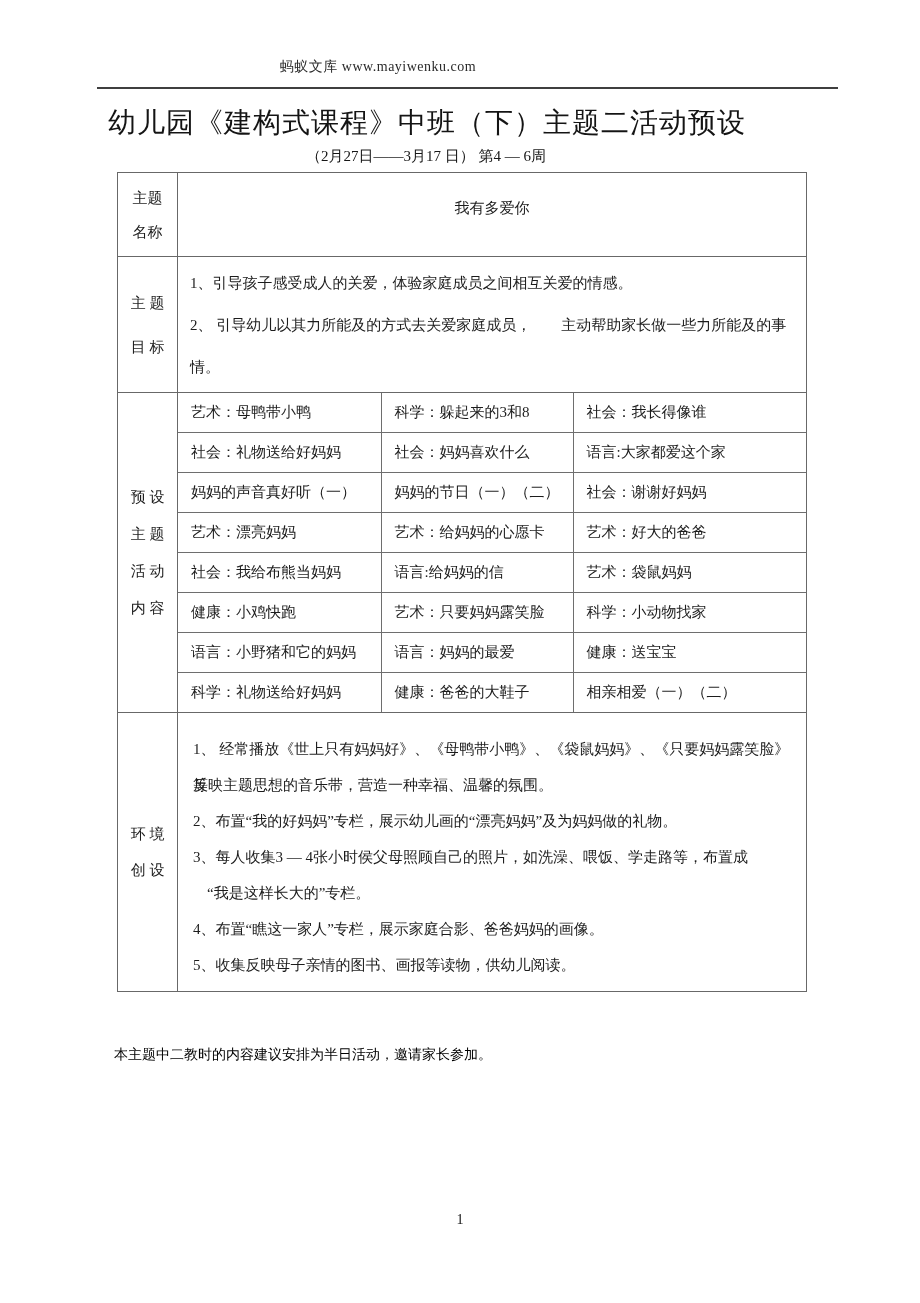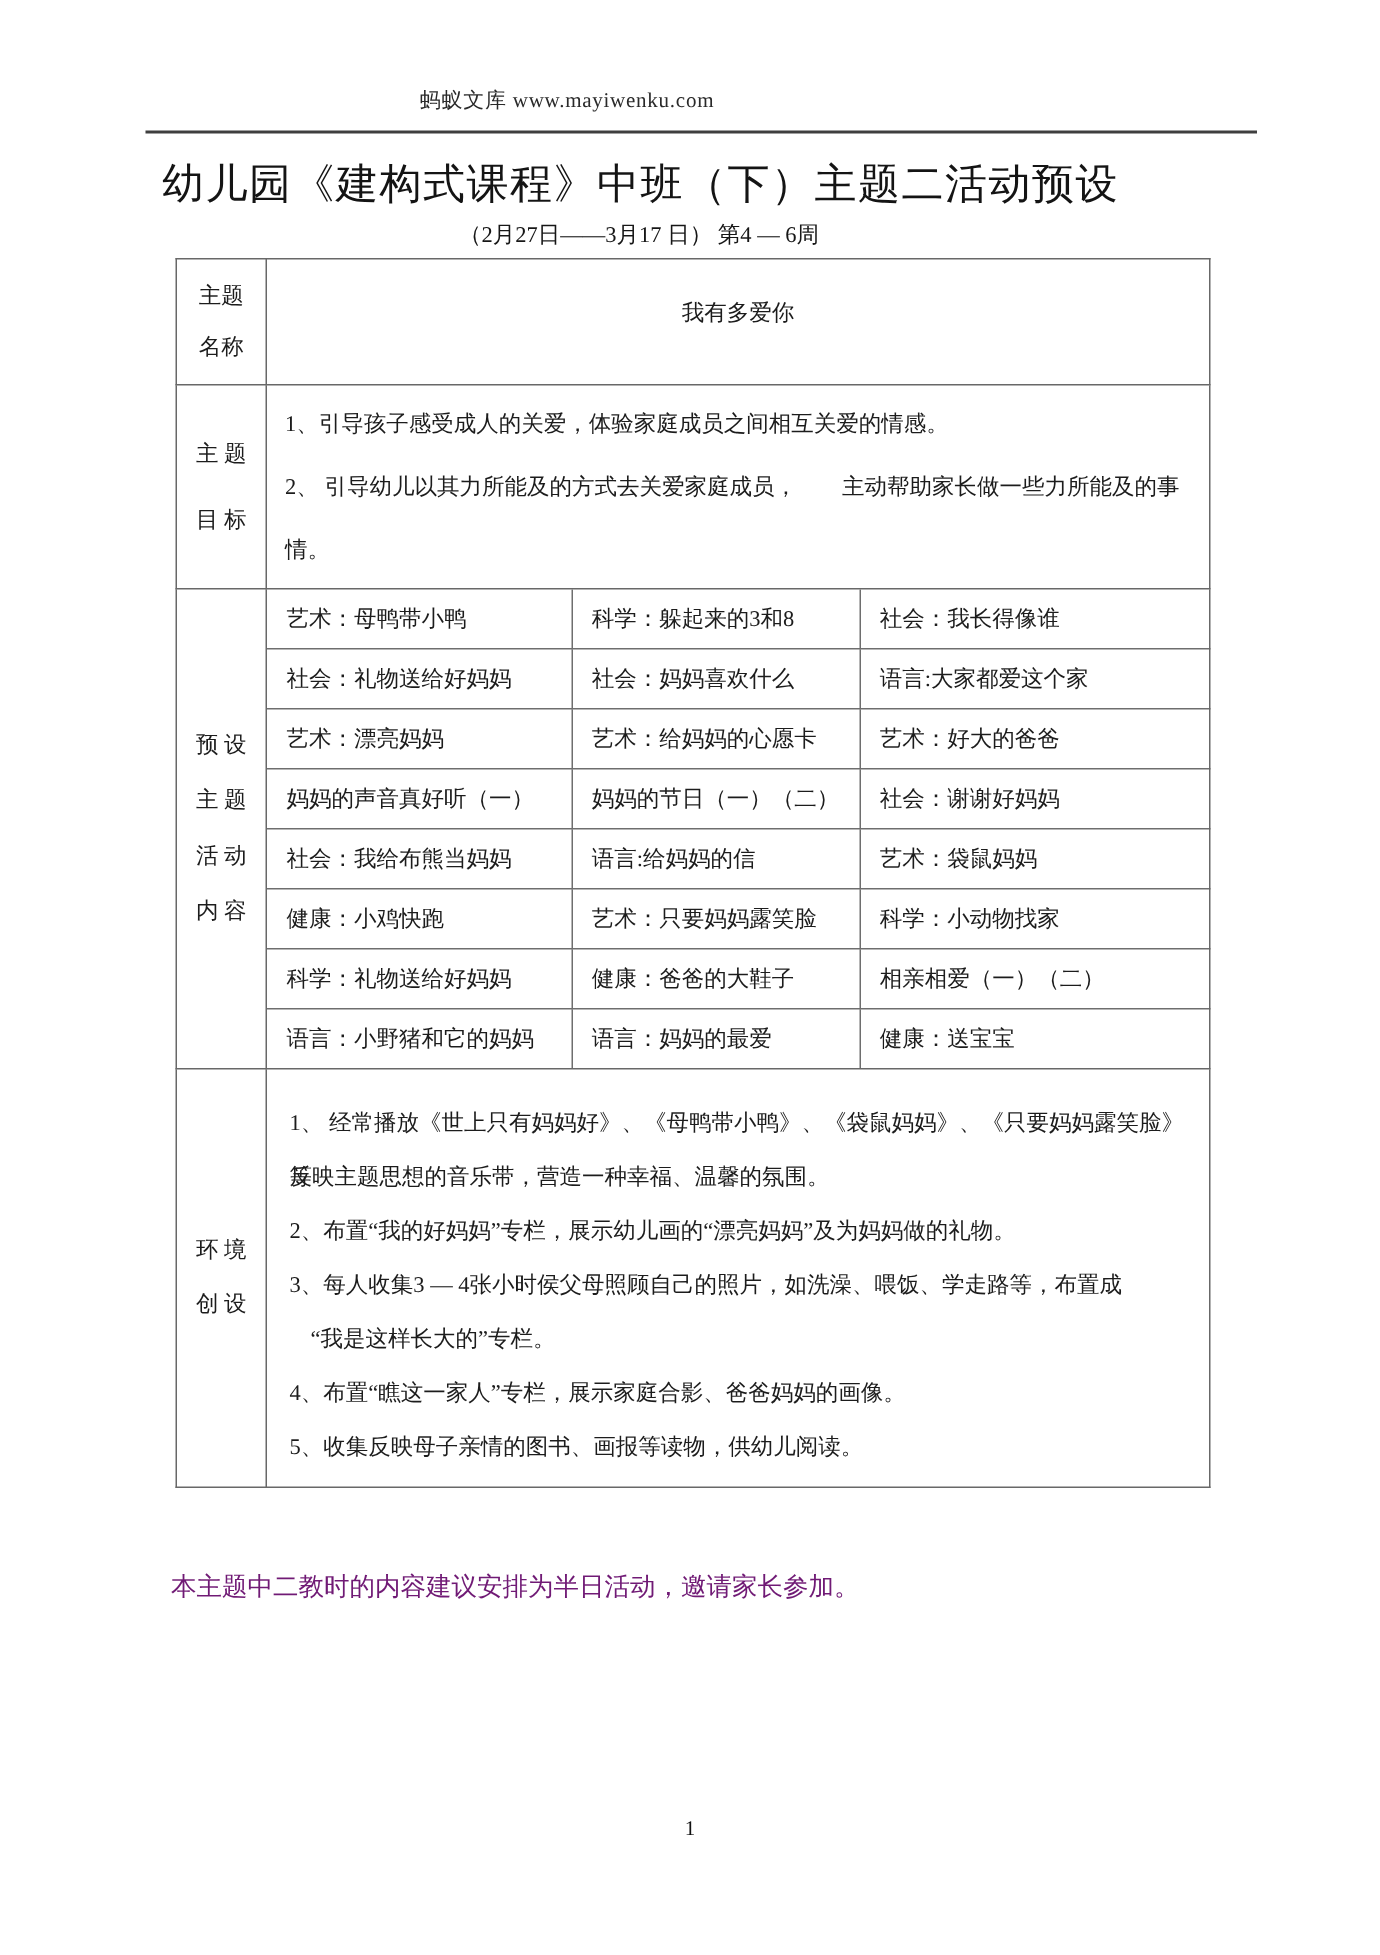--- a/index.html
+++ b/index.html
@@ -69,21 +69,21 @@
   table.sub-table tr td:first-child{border-left:none;}
   table.sub-table tr td:last-child{border-right:none;}
   table.sub-table tr:first-child td{border-top:none;}
   table.sub-table tr:last-child td{border-bottom:none;}
   .row-env > td{height:268px;vertical-align:top;}
   .cell-env{padding:10px 10px 0 15px;}
   .env-line{height:36px;line-height:36px;white-space:pre-wrap;}
   .env-line.indent{padding-left:14px;}
   .footer-note{
     position:absolute;left:114px;top:1046px;width:700px;
-    font-size:17px;color:#701a75;
+    font-size:14px;color:#000000;
   }
   .page-number{
     position:absolute;left:0;top:1212px;width:920px;
     text-align:center;font-size:14px;color:#111;
   }
 </style>
 </head>
 <body>
 
 <div class="site-header">蚂蚁文库  www.mayiwenku.com</div>
@@ -136,48 +136,48 @@
               <td>艺术：母鸭带小鸭</td>
               <td>科学：躲起来的3和8</td>
               <td>社会：我长得像谁</td>
             </tr>
             <tr>
               <td>社会：礼物送给好妈妈</td>
               <td>社会：妈妈喜欢什么</td>
               <td>语言:大家都爱这个家</td>
             </tr>
             <tr>
+              <td>妈妈的声音真好听（一）</td>
+              <td>妈妈的节日（一）（二）</td>
+              <td>社会：谢谢好妈妈</td>
+            </tr>
+            <tr>
               <td>艺术：漂亮妈妈</td>
               <td>艺术：给妈妈的心愿卡</td>
               <td>艺术：好大的爸爸</td>
             </tr>
             <tr>
-              <td>妈妈的声音真好听（一）</td>
-              <td>妈妈的节日（一）（二）</td>
-              <td>社会：谢谢好妈妈</td>
-            </tr>
-            <tr>
               <td>社会：我给布熊当妈妈</td>
               <td>语言:给妈妈的信</td>
               <td>艺术：袋鼠妈妈</td>
             </tr>
             <tr>
               <td>健康：小鸡快跑</td>
               <td>艺术：只要妈妈露笑脸</td>
               <td>科学：小动物找家</td>
             </tr>
             <tr>
+              <td>语言：小野猪和它的妈妈</td>
+              <td>语言：妈妈的最爱</td>
+              <td>健康：送宝宝</td>
+            </tr>
+            <tr>
               <td>科学：礼物送给好妈妈</td>
               <td>健康：爸爸的大鞋子</td>
               <td>相亲相爱（一）（二）</td>
-            </tr>
-            <tr>
-              <td>语言：小野猪和它的妈妈</td>
-              <td>语言：妈妈的最爱</td>
-              <td>健康：送宝宝</td>
             </tr>
           </tbody>
         </table>
       </td>
     </tr>
 
     <tr class="row-env">
       <td class="label-cell">
         <span class="lbl-line">环 境</span>
         <span class="lbl-line">创 设</span>

